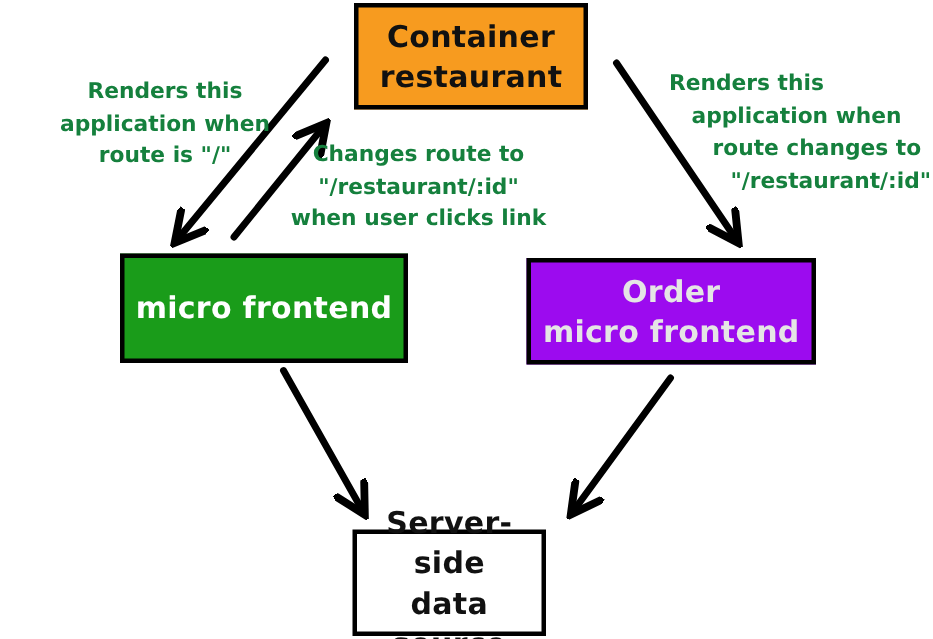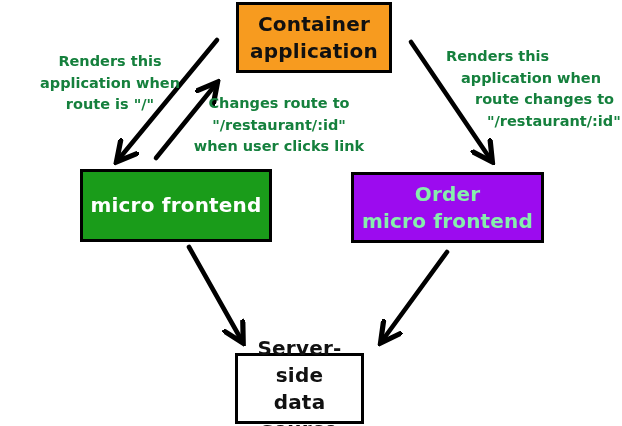--- a/index.html
+++ b/index.html
@@ -81,28 +81,28 @@
       <line x1="193" y1="40" x2="94" y2="160" marker-end="url(#head)"></line>
       <line x1="132" y1="158" x2="192" y2="84" marker-end="url(#head)"></line>
       <line x1="387" y1="42" x2="467" y2="160" marker-end="url(#head)"></line>
       <line x1="165" y1="247" x2="218" y2="341" marker-end="url(#head)"></line>
       <line x1="423" y1="252" x2="358" y2="341" marker-end="url(#head)"></line>
     </g>
   </svg>
 
   <div class="node" id="node-container" style="background-color: rgb(247, 155, 31); color: rgb(17, 17, 17);">
     <div>Container</div>
-    <div>application</div>
+    <div>restaurant</div>
   </div>
 
   <div class="node" id="node-browse" style="background-color: rgb(26, 156, 26); color: rgb(255, 255, 255);">
     <div>micro frontend</div>
   </div>
 
-  <div class="node" id="node-order" style="background-color: rgb(156, 11, 239); color: #86efac;">
+  <div class="node" id="node-order" style="background-color: rgb(156, 11, 239); color: #e5e5e5;">
     <div>Order</div>
     <div>micro frontend</div>
   </div>
 
   <div class="node" id="node-server" style="background-color: rgb(255, 255, 255); color: rgb(17, 17, 17);">
     <div>Server-side</div>
     <div>data source</div>
   </div>
 
   <div class="edge-label" id="label-renders-root">

